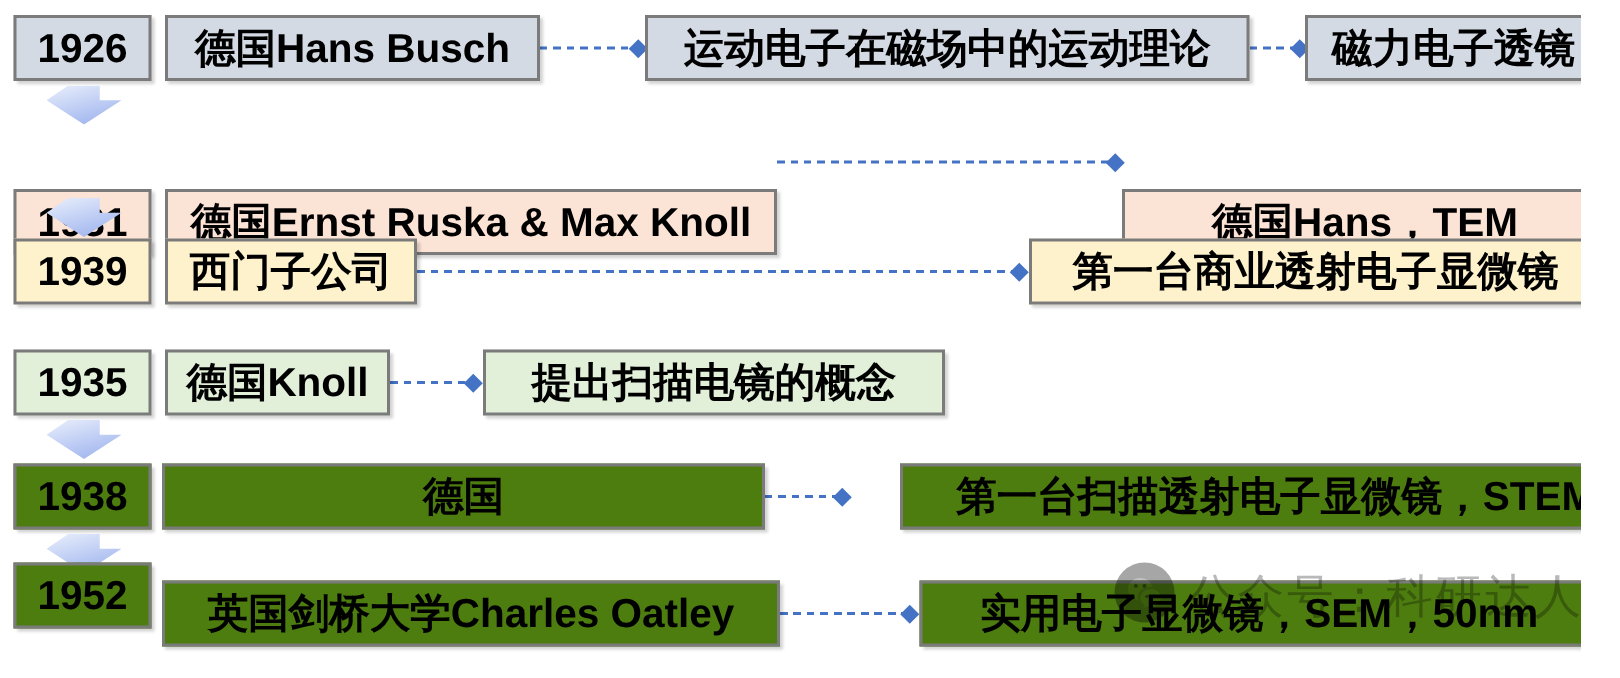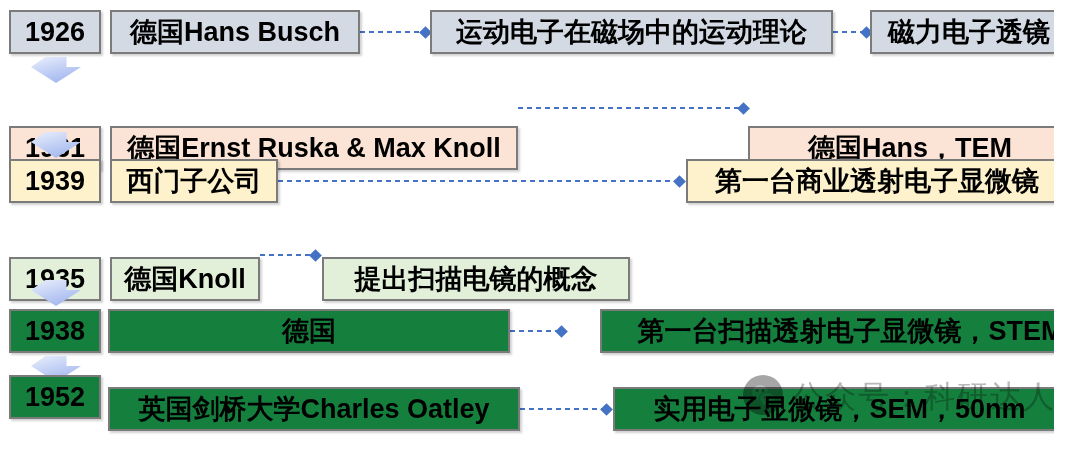--- a/index.html
+++ b/index.html
@@ -27,22 +27,22 @@
     font-weight: bold;
     color: #000000;
     white-space: nowrap;
     box-shadow: 2px 2px 2px rgba(0,0,0,0.18);
     z-index: 1;
   }
   .year { left: 9px; width: 92px; }
   .t-blue   { background: #d3dae4; }
   .t-peach  { background: #fbe3d5; margin-top: 40px; }
   .t-yellow { background: #fef2cc; }
-  .t-green  { background: #e2efd9; margin-top: 24px; }
-  .t-gray   { background: #15803d; }
+  .t-green  { background: #e2efd9; }
+  .t-gray   { background: #4d7c0f; }
 
   .connector {
     position: absolute;
     height: 2px;
     background: repeating-linear-gradient(90deg, #4472c4 0 5px, transparent 5px 9px);
     z-index: 0;
   }
   .connector::after {
     content: "";
     position: absolute;

